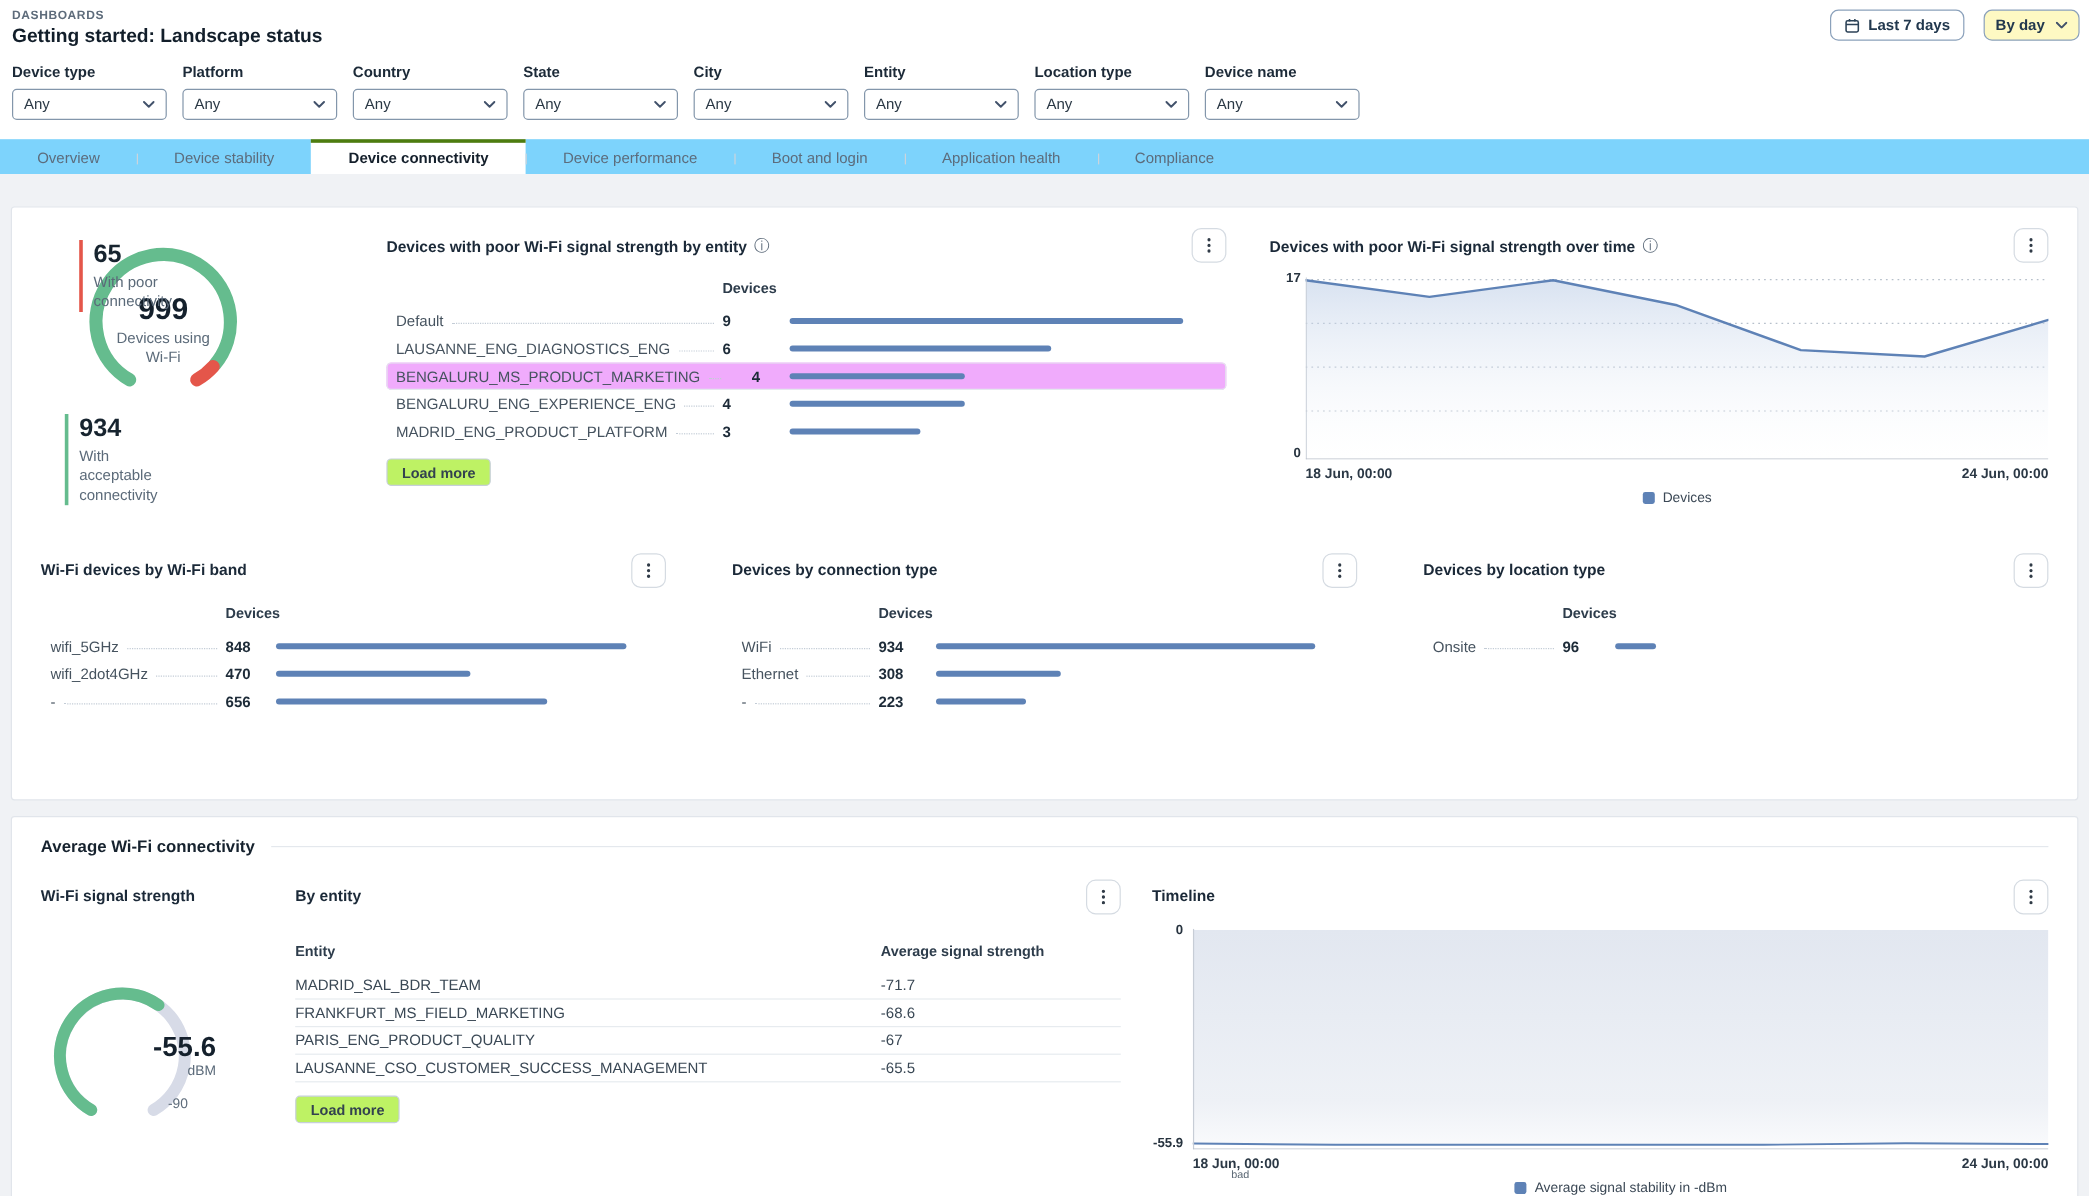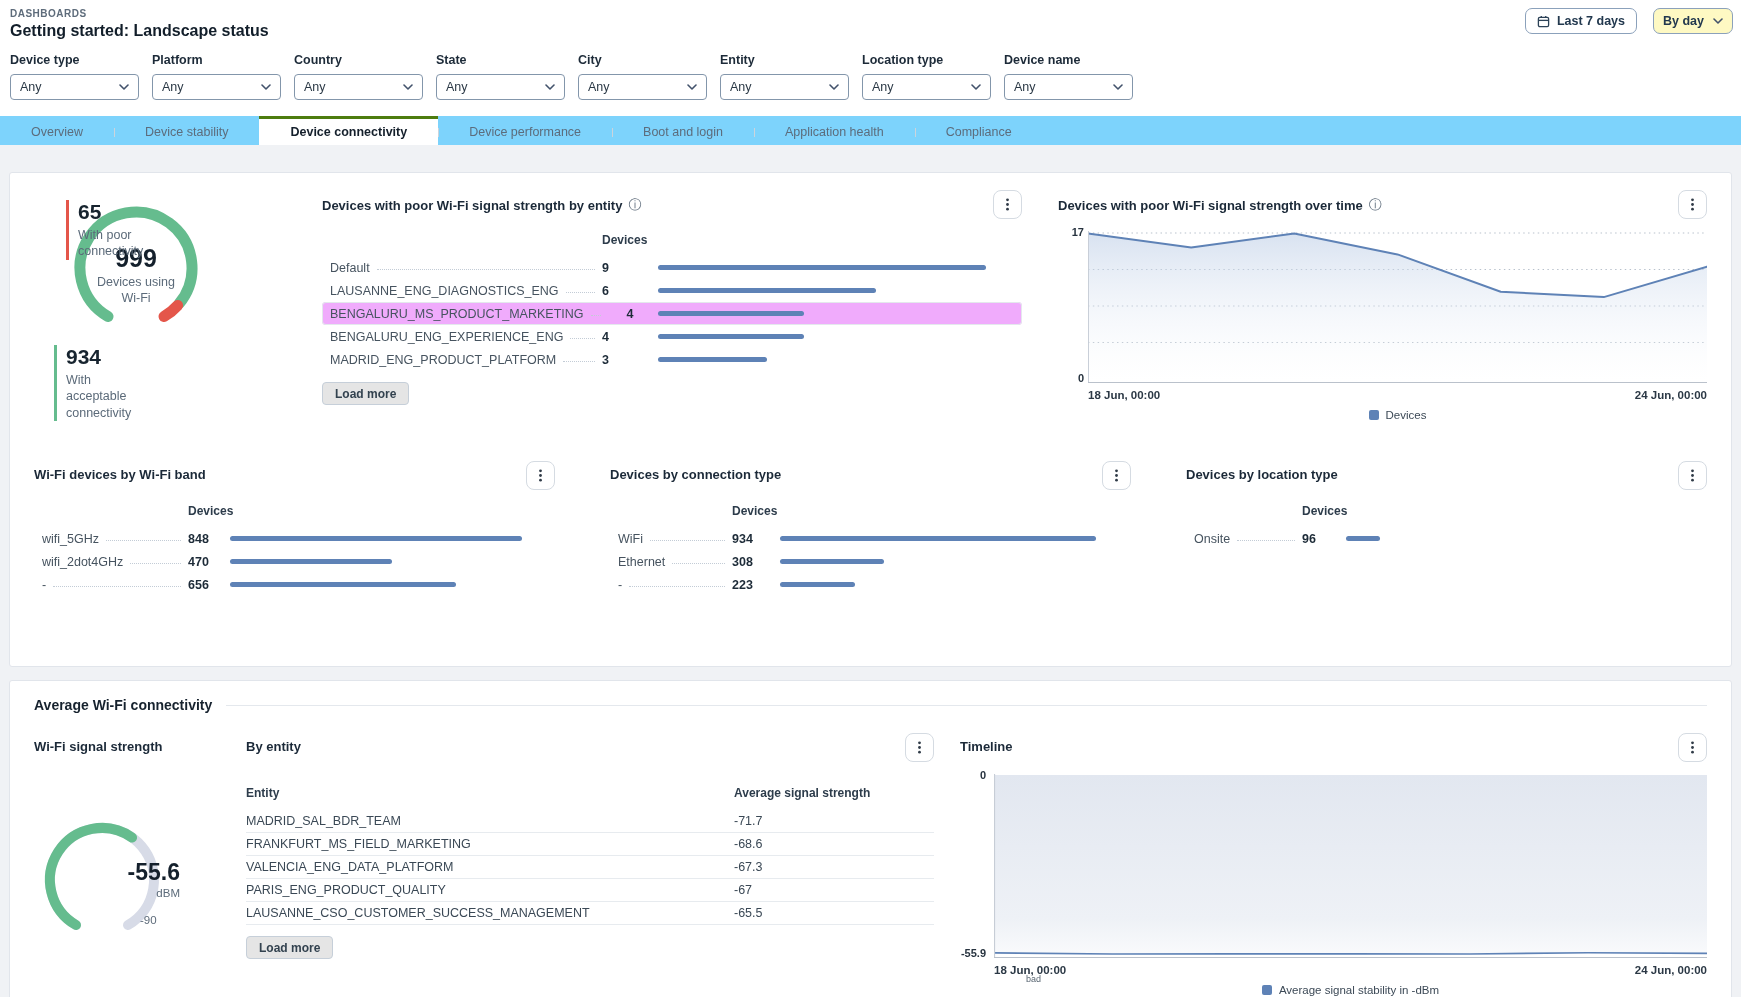--- a/index.html
+++ b/index.html
@@ -69,21 +69,21 @@
   .bl-row { display:grid; grid-template-columns:var(--lw) var(--vw) 1fr; align-items:center; height:23px;
     font-size:12.5px; padding:0 8px; margin:0; border-radius:4px; }
   .bl-row.hl { background:#f0abfc; box-shadow:inset 0 0 0 1px #e4e8ed;text-align:center; }
   .bl-lab { display:flex; align-items:center; color:#46535f; white-space:nowrap; overflow:hidden; }
   .bl-leader { flex:1; margin:0 7px; border-bottom:1px dotted #c3ccd6; height:1px; transform:translateY(2px); min-width:10px; }
   .bl-val { font-weight:700; color:#1d2b38; }
   .bl-track { height:5px; }
   .bl-fill { height:5px; border-radius:2.5px; background:#5e82b6; }
 
   .load-more { margin-top:11px; height:23px; padding:0 12px; border:1px solid #c6cfd9; border-radius:4px;
-    background:#e5e5e5; font-size:12px; font-weight:600; color:#33424f; cursor:pointer; font-family:inherit; }
+    background:#bef264; font-size:12px; font-weight:600; color:#33424f; cursor:pointer; font-family:inherit; }
 
   
   .chart-wrap  { margin-top:12px; position:relative; padding-left:30px; }
   .chart-wrap2 { margin-top:12px; position:relative; padding-left:34px; }
   .yl { position:absolute; left:0; width:26px; text-align:right; font-size:11px; font-weight:700; color:#27333f; }
   .chart-wrap  .yl.top { top:-5px; } .chart-wrap  .yl.bot { top:141px; }
   .chart-wrap2 .yl.top { top:-5px; } .chart-wrap2 .yl.bot { top:173px; }
   .line-svg { display:block; width:100%; height:152px; }
   .tl-svg   { display:block; width:100%; height:184px; }
   .xlabs { display:flex; justify-content:space-between; font-size:11.5px; font-weight:600; color:#2b3845; margin-top:6px; }
@@ -552,24 +552,20 @@
           <div id="tbl-body">
               <div class="tbl-row">
                 <span>MADRID_SAL_BDR_TEAM</span>
                 <span>-71.7</span>
               </div>
               <div class="tbl-row">
                 <span>FRANKFURT_MS_FIELD_MARKETING</span>
                 <span>-68.6</span>
               </div>
               <div class="tbl-row">
-                <span>VALENCIA_ENG_DATA_PLATFORM</span>
-                <span>-67.3</span>
-              </div>
-              <div class="tbl-row">
                 <span>PARIS_ENG_PRODUCT_QUALITY</span>
                 <span>-67</span>
               </div>
               <div class="tbl-row">
                 <span>LAUSANNE_CSO_CUSTOMER_SUCCESS_MANAGEMENT</span>
                 <span>-65.5</span>
               </div>
             </div>
         </div>
         <button class="load-more">Load more</button>

